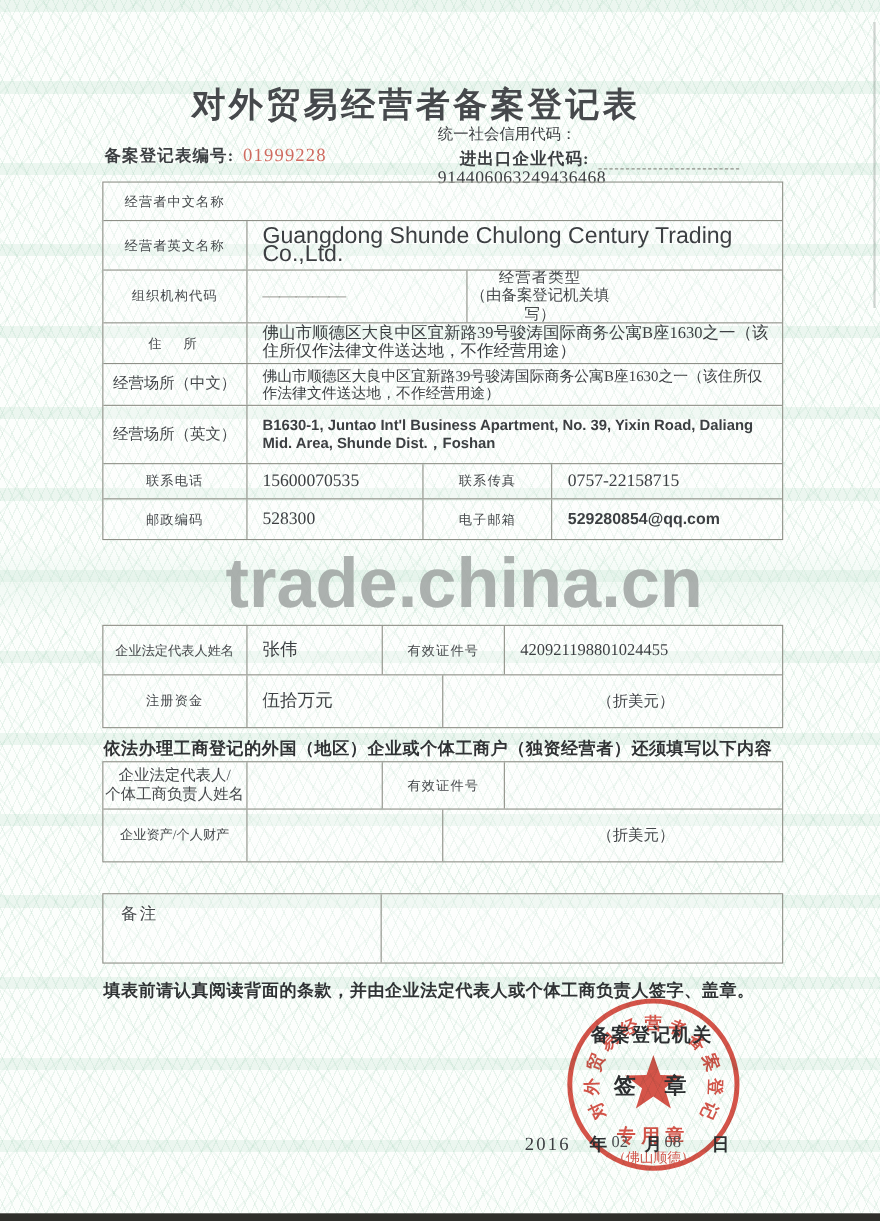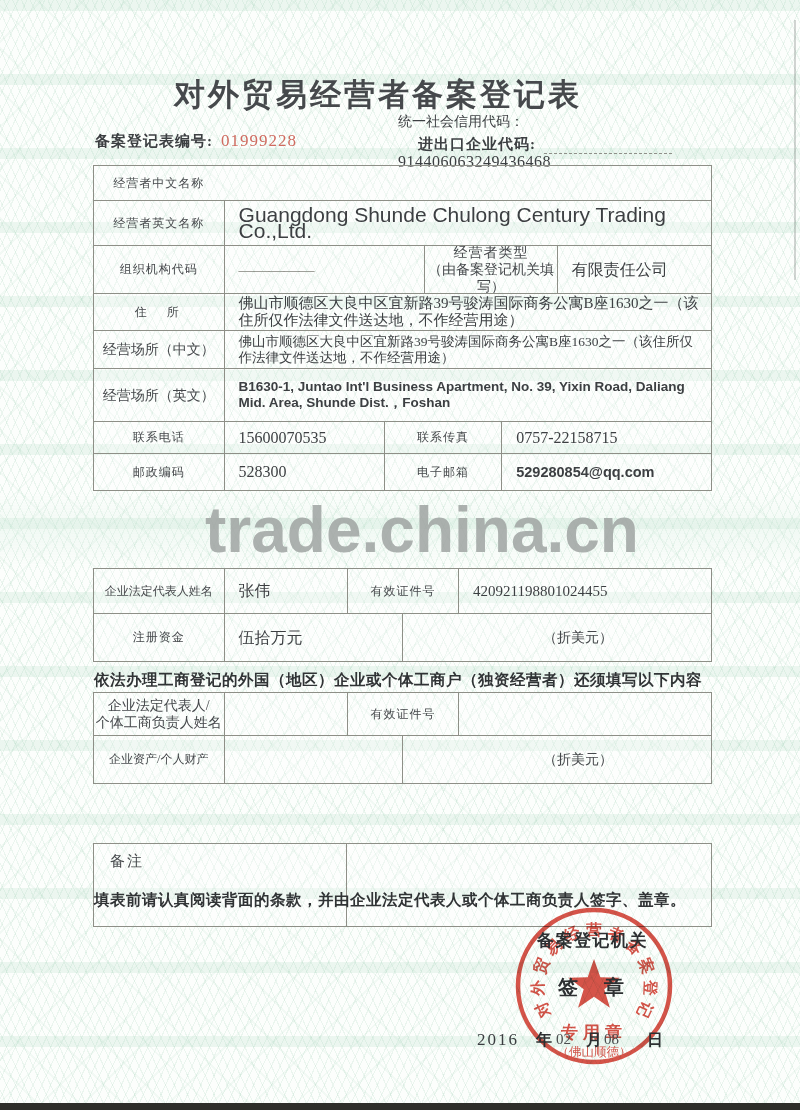--- a/index.html
+++ b/index.html
@@ -55,21 +55,21 @@
     display:flex;align-items:center;justify-content:center;
     padding-left:44px;box-sizing:border-box;
     font-family:"Liberation Sans","DejaVu Sans",sans-serif;
     font-size:64px;font-weight:bold;color:#9fa4a2;opacity:.85;letter-spacing:0;
     background:linear-gradient(180deg, rgba(215,238,225,0.0), rgba(215,238,225,0.35), rgba(215,238,225,0.0));
     white-space:nowrap;
   }
 
   .note-line{left:94px;font-size:15.5px;font-weight:600;color:#303335;letter-spacing:.5px;}
 
-  .remark-box{top:843px;left:93px;width:619px;height:84px;border:1px solid #8e8f87;box-sizing:border-box;display:flex;background:rgba(255,255,255,0.25);}
+  .remark-box{top:812px;left:93px;width:619px;height:64px;border:1px solid #8e8f87;box-sizing:border-box;display:flex;background:rgba(255,255,255,0.25);}
   .remark-left{width:41%;height:100%;border-right:1px solid #8e8f87;box-sizing:border-box;padding:8px 0 0 16px;font-size:15px;color:#45484b;letter-spacing:2px;}
   .remark-right{flex:1;}
 
   .authority{top:929px;left:537px;font-size:17px;font-weight:bold;letter-spacing:1.5px;color:#2c2f31;}
   .signchars{top:974px;left:558px;font-size:20px;font-weight:bold;color:#2c2f31;display:flex;gap:26px;}
   .dateline span{position:absolute;white-space:nowrap;}
   .d-year{top:1030px;left:477px;font-size:17px;color:#3a3d40;letter-spacing:2px;}
   .d-yu{top:1030px;left:536px;font-size:16px;font-weight:bold;color:#2c2f31;}
   .d-month{top:1031px;left:556px;font-size:15px;color:#4a4d4f;}
   .d-mu{top:1030px;left:586px;font-size:16px;font-weight:bold;color:#2c2f31;}
@@ -114,21 +114,20 @@
       <div class="cell lab w21">经营者英文名称</div>
       <div class="cell val w79 sans" style="font-size:21px;">Guangdong Shunde Chulong Century Trading Co.,Ltd.</div>
     </div>
     <div class="row h48">
       <div class="cell lab w21">组织机构代码</div>
       <div class="cell val w325 dash-short">—————</div>
       <div class="cell lab w215" style="font-size:14px;flex-direction:column;justify-content:center;">
         <span>经营者类型</span>
         <span style="letter-spacing:0;">（由备案登记机关填写）</span>
       </div>
-      <div class="cell val w25">有限责任公司</div>
     </div>
     <div class="row h37">
       <div class="cell lab w21" style="letter-spacing:4px;">住　所</div>
       <div class="cell val w79" style="font-size:15px;line-height:17px;">佛山市顺德区大良中区宜新路39号骏涛国际商务公寓B座1630之一（该住所仅作法律文件送达地，不作经营用途）</div>
     </div>
     <div class="row h38">
       <div class="cell lab w21" style="font-size:14px;letter-spacing:0;">经营场所（中文）</div>
       <div class="cell val w79 sm">佛山市顺德区大良中区宜新路39号骏涛国际商务公寓B座1630之一（该住所仅作法律文件送达地，不作经营用途）</div>
     </div>
     <div class="row h53">

